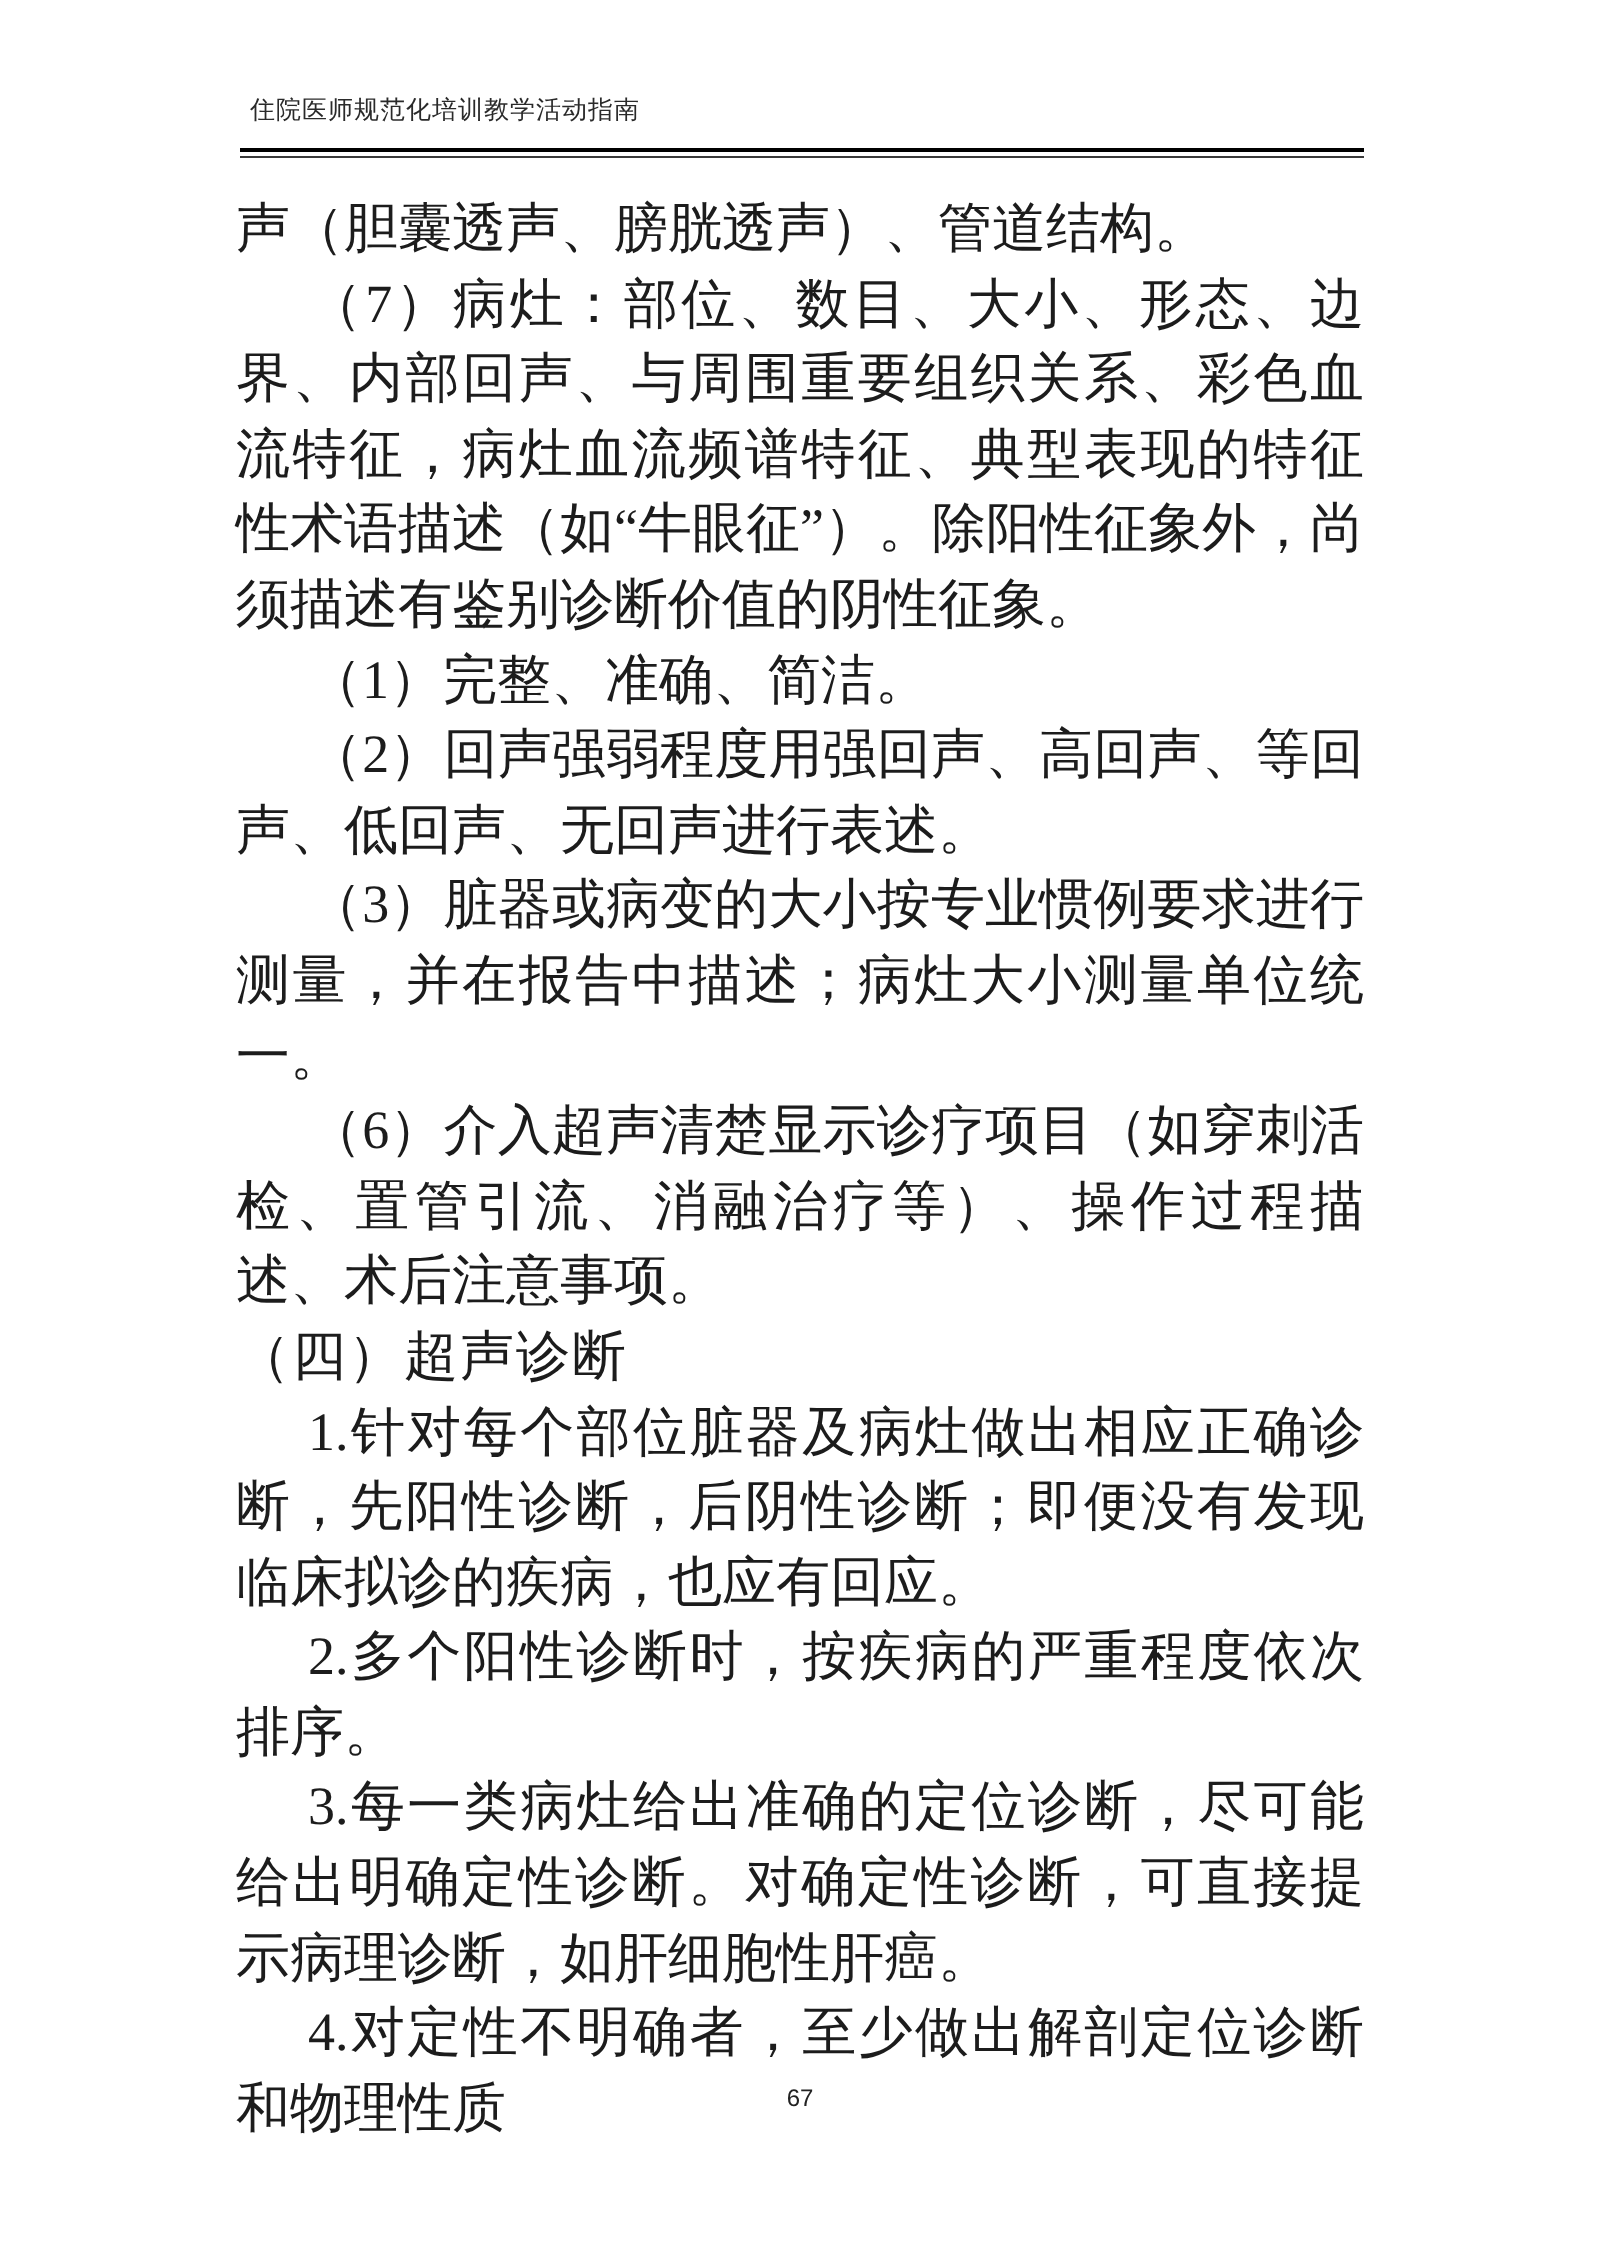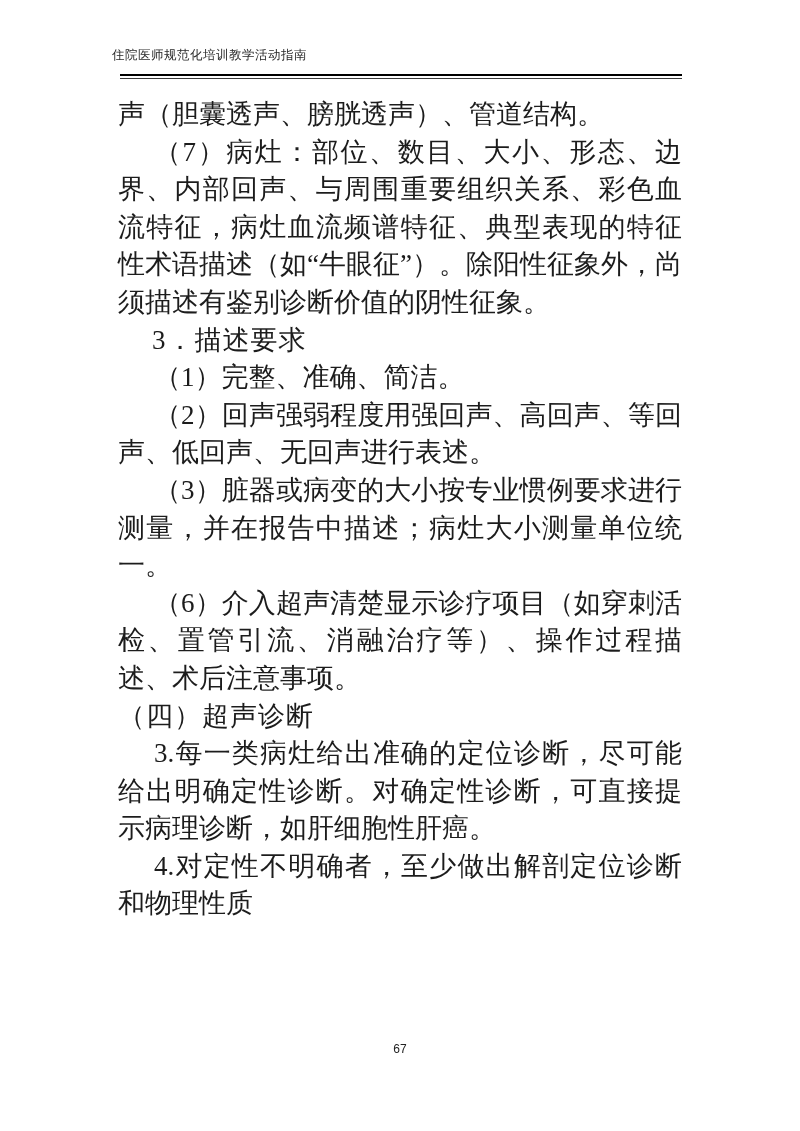--- a/index.html
+++ b/index.html
@@ -11,21 +11,21 @@
     position: relative;
     width: 800px;
     height: 1131px;
     background: #ffffff;
     overflow: hidden;
     font-family: "Liberation Serif", "DejaVu Serif", serif;
     color: #1c1c1c;
   }
   .running-head {
     position: absolute;
-    left: 112px;
+    left: 125px;
     top: 47px;
     width: 562px;
     font-size: 12.5px;
     letter-spacing: 0.5px;
     color: #2a2a2a;
     white-space: nowrap;
   }
   .head-rule {
     position: absolute;
     left: 120px;
@@ -77,25 +77,26 @@
 
 <div class="page">
 
   <div class="running-head">住院医师规范化培训教学活动指南</div>
 
   <div class="head-rule"></div>
 
   <div class="content">
     <p class="continuation">声（胆囊透声、膀胱透声）、管道结构。</p>
     <p class="indent">（7）病灶：部位、数目、大小、形态、边界、内部回声、与周围重要组织关系、彩色血流特征，病灶血流频谱特征、典型表现的特征性术语描述（如“牛眼征”）。除阳性征象外，尚须描述有鉴别诊断价值的阴性征象。</p>
-    <p class="subheading">3．描述要求</p>
     <p class="indent">（1）完整、准确、简洁。</p>
     <p class="indent">（2）回声强弱程度用强回声、高回声、等回声、低回声、无回声进行表述。</p>
     <p class="indent">（3）脏器或病变的大小按专业惯例要求进行测量，并在报告中描述；病灶大小测量单位统一。</p>
     <p class="indent">（6）介入超声清楚显示诊疗项目（如穿刺活检、置管引流、消融治疗等）、操作过程描述、术后注意事项。</p>
     <p class="section-heading">（四）超声诊断</p>
+    <p class="indent">1.针对每个部位脏器及病灶做出相应正确诊断，先阳性诊断，后阴性诊断；即便没有发现临床拟诊的疾病，也应有回应。</p>
+    <p class="indent">2.多个阳性诊断时，按疾病的严重程度依次排序。</p>
     <p class="indent">3.每一类病灶给出准确的定位诊断，尽可能给出明确定性诊断。对确定性诊断，可直接提示病理诊断，如肝细胞性肝癌。</p>
     <p class="indent">4.对定性不明确者，至少做出解剖定位诊断和物理性质</p>
   </div>
 
   <div class="page-number">67</div>
 
 </div>
 
 </body></html>

